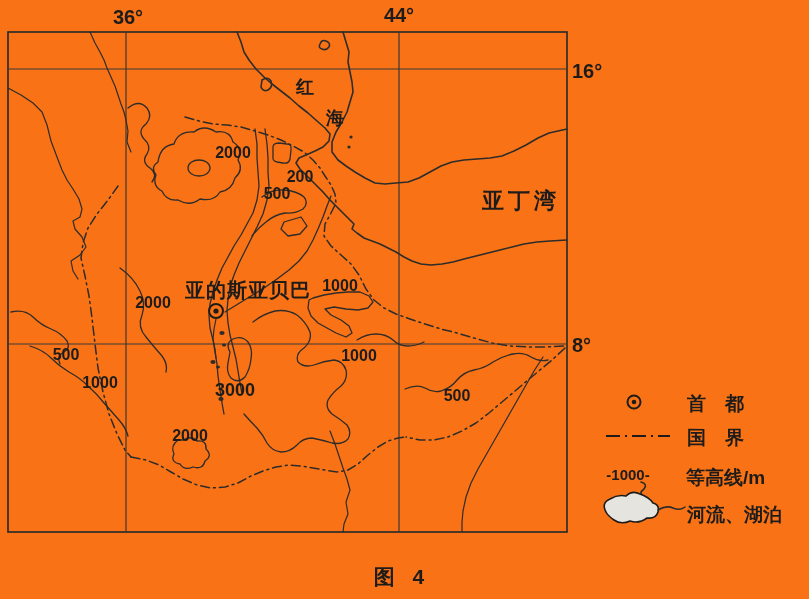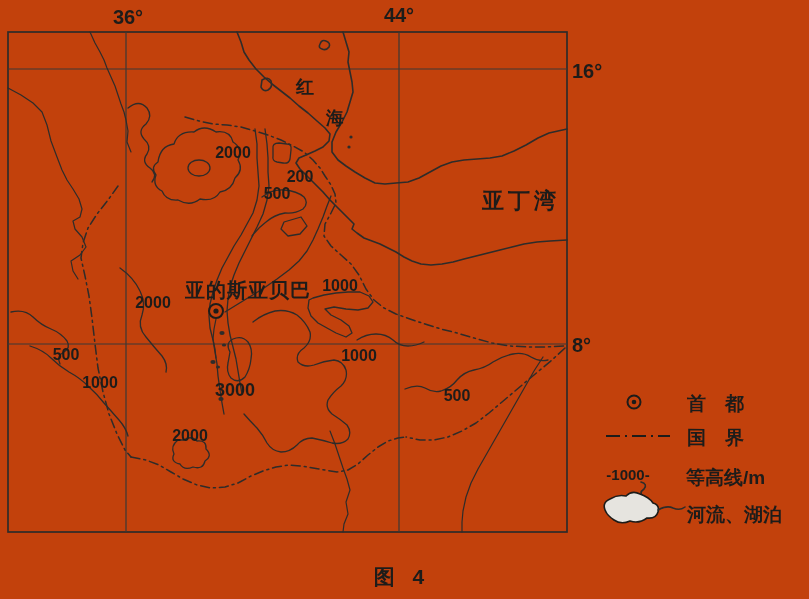--- a/index.html
+++ b/index.html
@@ -1,16 +1,16 @@
 <!DOCTYPE html>
 <html><head>
 <meta charset="utf-8">
 <style>
   html,body{margin:0;padding:0;background:#ffffff;}
-  .stage{position:relative;width:809px;height:599px;background:#c2410c;overflow:hidden;
+  .stage{position:relative;width:809px;height:599px;background:#f97316;overflow:hidden;
          font-family:"Liberation Sans","DejaVu Sans",sans-serif;}
   svg{display:block;}
   text{fill:#1d1c1a;font-family:"Liberation Sans","DejaVu Sans",sans-serif;}
   .deg{font-size:20px;font-weight:600;}
   .sea{font-size:18px;font-weight:600;letter-spacing:2px;}
   .sea-big{font-size:22px;font-weight:600;letter-spacing:4px;}
   .clabel{font-size:16px;font-weight:600;}
   .cap{font-size:20px;font-weight:600;letter-spacing:1px;}
   .leg{font-size:19px;font-weight:600;}
   .legsym{font-size:15px;font-weight:600;}

